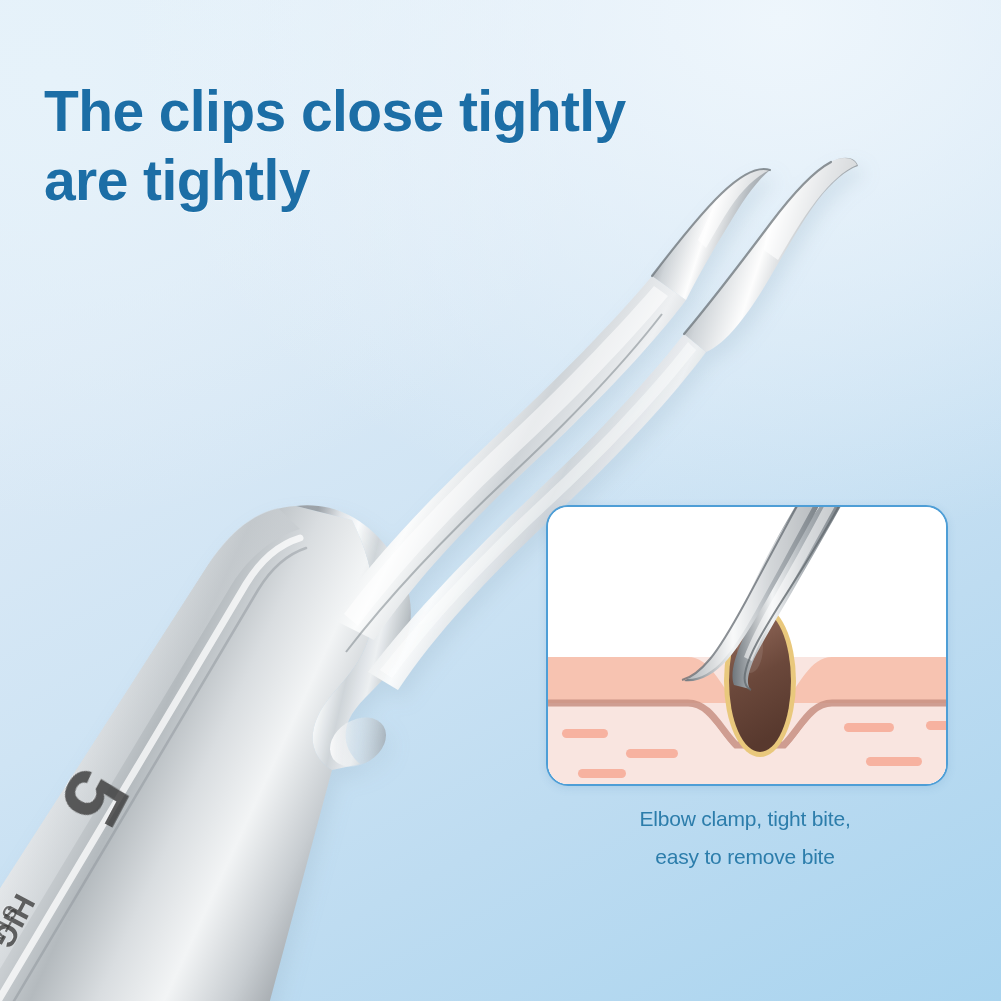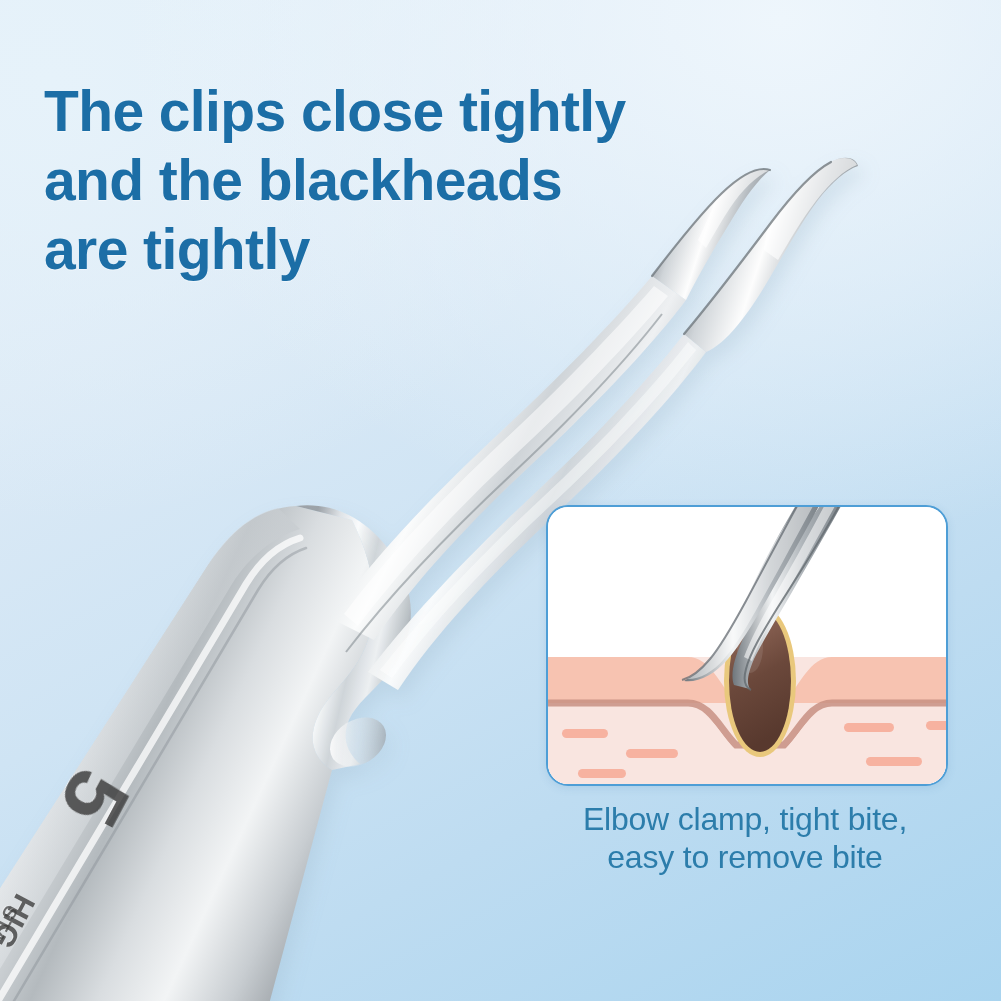--- a/index.html
+++ b/index.html
@@ -59,33 +59,32 @@
     background:#ffffff;border:2px solid #4e9ed6;border-radius:22px;
     overflow:hidden;z-index:30;
     box-shadow:0 2px 9px rgba(70,130,180,.16);
   }
   #inset svg{display:block;width:100%;height:100%;}
 
   
   .caption{
     position:absolute;left:546px;top:800px;width:398px;
     text-align:center;color:#2c7dab;
-    font-size:32px;line-height:38px;font-weight:400;
+    font-size:21px;line-height:38px;font-weight:400;
     z-index:30;letter-spacing:-0.2px;
   }
   .caption .ln{display:block;white-space:nowrap;}
 </style>
 </head>
 <body>
 
 <div id="stage">
 
   <div class="headline">
     <span class="ln">The clips close tightly</span>
-    <span class="ln">and the blackheads</span>
     <span class="ln">are tightly</span>
   </div>
 
   <svg id="tool" viewBox="0 0 1001 1001" preserveAspectRatio="none">
     <defs>
 
       <linearGradient id="steelA" x1="0" y1="0" x2="1" y2="0" gradientTransform="rotate(28 0.5 0.5)">
         <stop offset="0.00" stop-color="#8e9499"></stop>
         <stop offset="0.06" stop-color="#c2c7cb"></stop>
         <stop offset="0.16" stop-color="#e9ecee"></stop>

